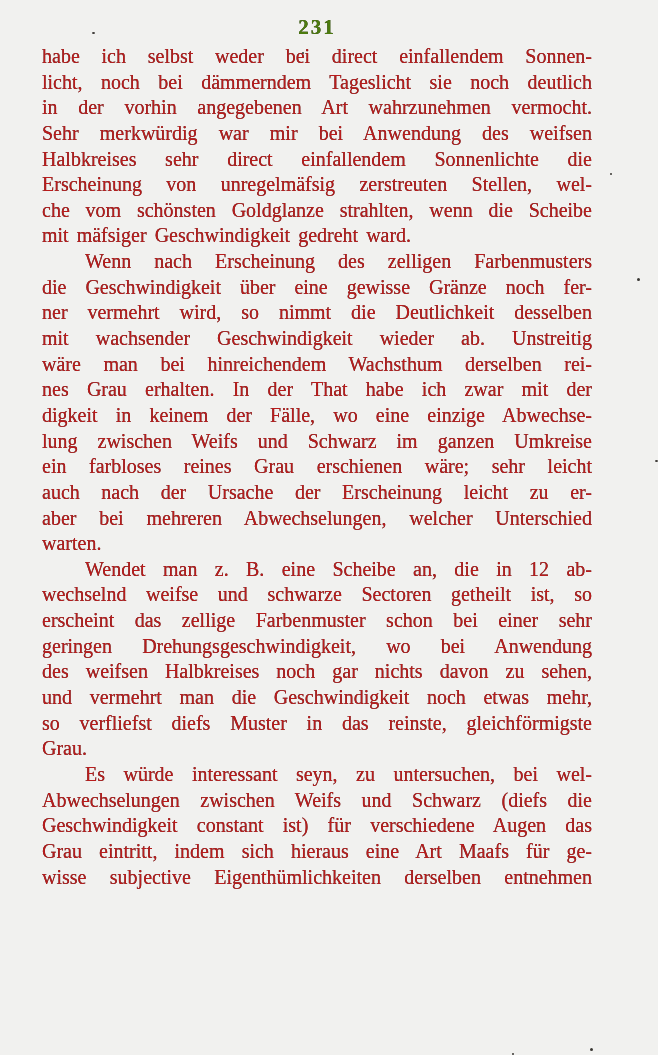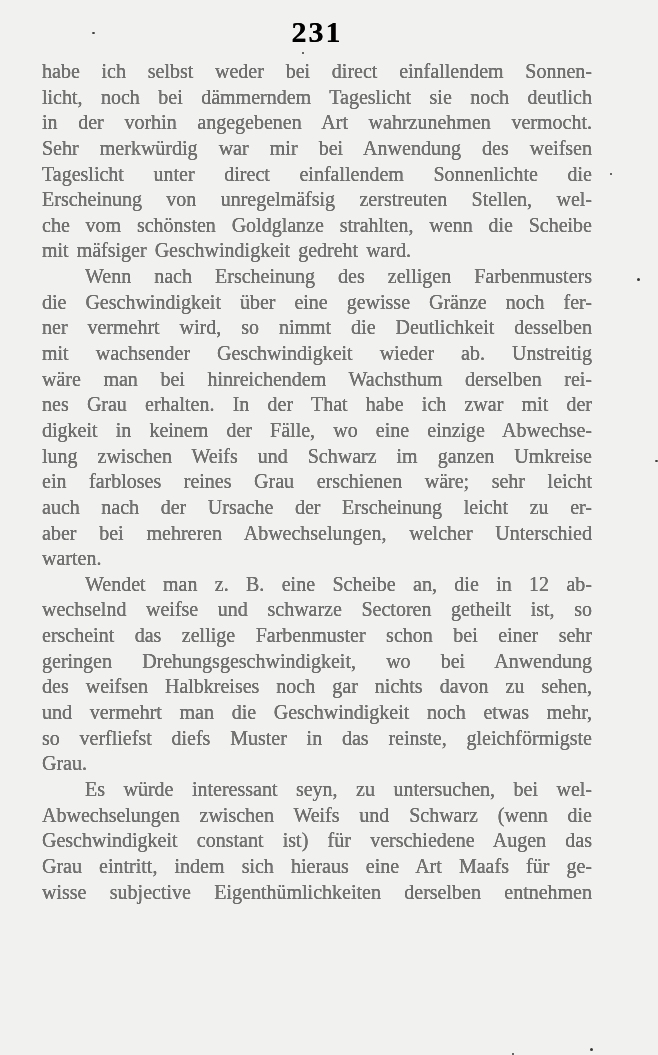--- a/index.html
+++ b/index.html
@@ -19,34 +19,34 @@
     height: 1055px;
     background: #f1f1ef;
     color: #221f1d;
   }
   .page-number {
     position: absolute;
     top: 15px;
     left: 42px;
     width: 550px;
     text-align: center;
-    font-size: 30px;
+    font-size: 21px;
     font-weight: 700;
     letter-spacing: 2px;
-    color: #000000;
+    color: #4d7c0f;
     text-shadow: 0 0 0.5px #1d1a18;
   }
   .text-block {
     position: absolute;
-    top: 59px;
+    top: 44px;
     left: 42px;
     width: 550px;
     font-size: 20px;
     line-height: 25.65px;
-    color: #737373;
+    color: #b91c1c;
     text-shadow: 0 0 0.6px rgba(25,22,20,0.85);
     word-spacing: 3px;
   }
   .paragraph { margin: 0; padding: 0; }
   .line {
     text-align: justify;
     text-align-last: justify;
     height: 25.65px;
     white-space: nowrap;
     overflow: visible;
@@ -66,21 +66,21 @@
 <body>
 
 <div class="page">
   <div class="page-number">231</div>
   <div class="text-block">
       <div class="paragraph">
         <div class="line">habe ich selbst weder bei direct einfallendem Sonnen-</div>
         <div class="line">licht, noch bei dämmerndem Tageslicht sie noch deutlich</div>
         <div class="line">in der vorhin angegebenen Art wahrzunehmen vermocht.</div>
         <div class="line">Sehr merkwürdig war mir bei Anwendung des weifsen</div>
-        <div class="line">Tageslicht unter direct einfallendem Sonnenlichte die</div>
+        <div class="line">Halbkreises sehr direct einfallendem Sonnenlichte die</div>
         <div class="line">Erscheinung von unregelmäfsig zerstreuten Stellen, wel-</div>
         <div class="line">che vom schönsten Goldglanze strahlten, wenn die Scheibe</div>
         <div class="line no-justify">mit mäfsiger Geschwindigkeit gedreht ward.</div>
       </div>
       <div class="paragraph">
         <div class="line indent">Wenn nach Erscheinung des zelligen Farbenmusters</div>
         <div class="line">die Geschwindigkeit über eine gewisse Gränze noch fer-</div>
         <div class="line">ner vermehrt wird, so nimmt die Deutlichkeit desselben</div>
         <div class="line">mit wachsender Geschwindigkeit wieder ab.  Unstreitig</div>
         <div class="line">wäre man bei hinreichendem Wachsthum derselben rei-</div>
@@ -97,21 +97,21 @@
         <div class="line">wechselnd weifse und schwarze Sectoren getheilt ist, so</div>
         <div class="line">erscheint das zellige Farbenmuster schon bei einer sehr</div>
         <div class="line">geringen Drehungsgeschwindigkeit, wo bei Anwendung</div>
         <div class="line">des weifsen Halbkreises noch gar nichts davon zu sehen,</div>
         <div class="line">und vermehrt man die Geschwindigkeit noch etwas mehr,</div>
         <div class="line">so verfliefst diefs Muster in das reinste, gleichförmigste</div>
         <div class="line no-justify">Grau.</div>
       </div>
       <div class="paragraph">
         <div class="line indent">Es würde interessant seyn, zu untersuchen, bei wel-</div>
-        <div class="line">Abwechselungen zwischen Weifs und Schwarz (wenn die</div>
+        <div class="line">Abwechselungen zwischen Weifs und Schwarz (diefs die</div>
         <div class="line">Geschwindigkeit constant ist) für verschiedene Augen das</div>
         <div class="line">Grau eintritt, indem sich hieraus eine Art Maafs für ge-</div>
         <div class="line">wisse subjective Eigenthümlichkeiten derselben entnehmen</div>
       </div>
     </div>
 <div class="speck" style="left: 92px; top: 32px; width: 3px; height: 2px;"></div>
     <div class="speck" style="left: 302px; top: 52px; width: 2px; height: 2px;"></div>
     <div class="speck" style="left: 610px; top: 173px; width: 2px; height: 2px;"></div>
     <div class="speck" style="left: 637px; top: 278px; width: 3px; height: 3px;"></div>
     <div class="speck" style="left: 655px; top: 460px; width: 3px; height: 2px;"></div>

